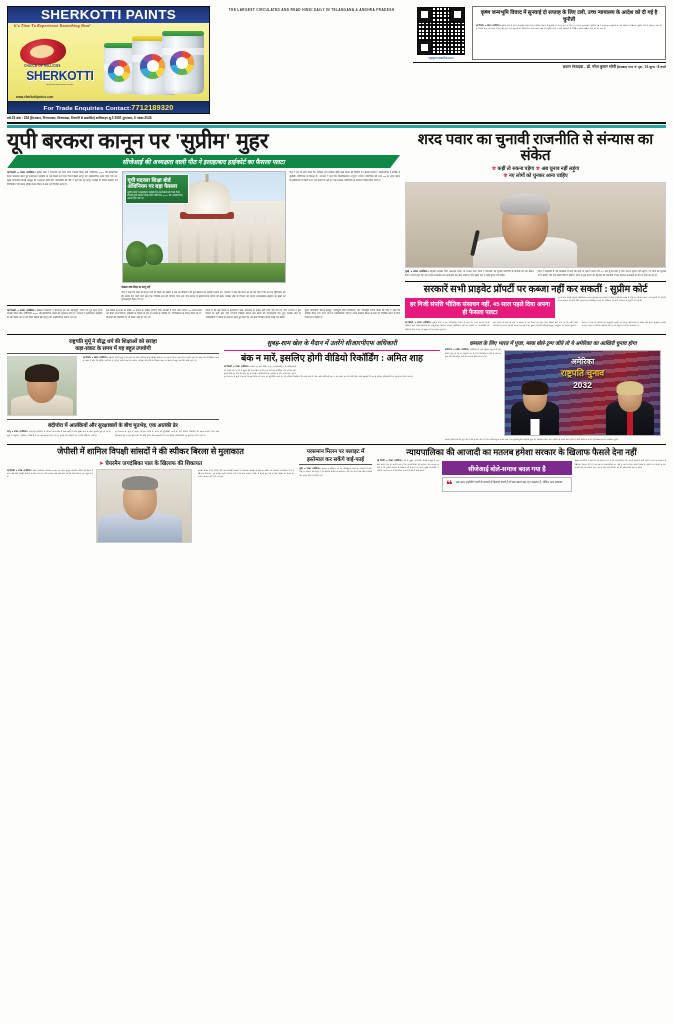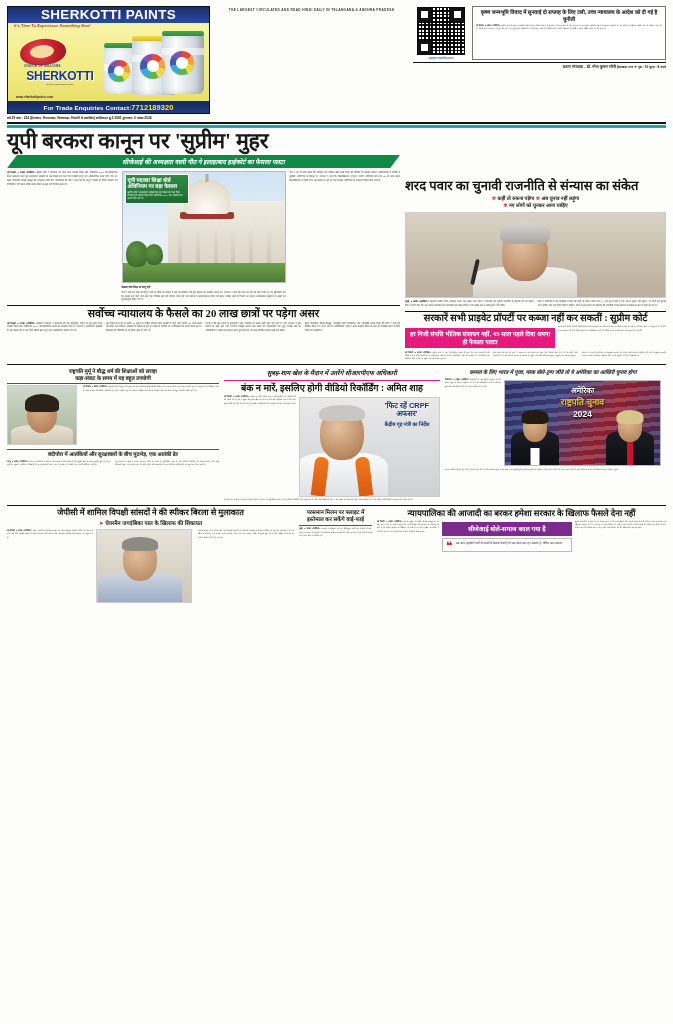--- a/index.html
+++ b/index.html
@@ -205,22 +205,22 @@
   .mid-rule { border-top: 1.4px solid #111; margin: 3px 0 1.5px; }
   .lead-h2 {
     font-size: 10.8px; font-weight: bold; color: #151515; text-align: center;
     line-height: 1.05; font-family: "Liberation Serif", serif;
   }
   .four-cols { display: flex; gap: 4px; margin-top: 2.5px; }
   .four-cols .c { flex: 1; }
 
   
   .rh1 {
-    font-size: 13px; font-weight: bold; text-align: left; color: #141414;
-    line-height: 1.08; font-family: "Liberation Serif", serif; margin-top: 48px;
+    font-size: 15px; font-weight: bold; text-align: center; color: #141414;
+    line-height: 1.08; font-family: "Liberation Serif", serif;
   }
   .bullets { text-align: center; font-size: 5px; color: #1a1a1a; margin-top: 2px;
              font-weight: bold; line-height: 1.45; }
   .bullets .star { color: #c81f4b; font-size: 5.2px; }
   .pawar-figure {
     width: 100%; height: 86px; position: relative; overflow: hidden;
     margin-top: 2.5px; border: .5px solid #ccc;
   }
   .pw-bg { position:absolute; inset:0; background: linear-gradient(#d9d2c4,#b9ae9b); }
   .pw-head { position:absolute; left: 46%; top: 14%; width: 46px; height: 56px;
@@ -478,21 +478,20 @@
           </div>
           <div class="cap-line">फैसला उच्च शिक्षा पर लागू नहीं</div>
           <div class="body-text">पीठ ने कहा कि कोई भी कानून तभी रद्द किया जा सकता है जब वह संविधान की मूल संरचना का उल्लंघन करता हो। अदालत ने कहा कि राज्य का यह वैध हित है कि वह यह सुनिश्चित करे कि उसके यहां पढ़ने वाले छात्र एक निश्चित स्तर की योग्यता प्राप्त करें और समाज में सम्मानजनक जीवन जी सकें। मदरसा बोर्ड के नियमन का उद्देश्य अल्पसंख्यक समुदाय के बच्चों को गुणवत्तापूर्ण शिक्षा देना है।</div>
         </div>
         <div class="lcol">
           <div class="body-text">पीठ ने यह भी स्पष्ट किया कि फाजिल और कामिल जैसी उच्च शिक्षा की डिग्रियां देने संबंधी प्रावधान असंवैधानिक हैं क्योंकि वे यूजीसी अधिनियम के विरुद्ध हैं। अदालत ने कहा कि विश्वविद्यालय अनुदान आयोग अधिनियम की धारा 22 के तहत केवल विश्वविद्यालय ही डिग्री प्रदान कर सकते हैं। इस हद तक मदरसा अधिनियम के प्रावधान निरस्त किए जाते हैं।</div>
         </div>
       </div>
 
       <div class="mid-rule"></div>
-      <div class="lead-h2">सर्वोच्च न्यायालय के फैसले का 20 लाख छात्रों पर पड़ेगा असर</div>
       <div class="four-cols">
         <div class="c">
           <div class="body-text">
             <span class="dateline">नई दिल्ली, 5 नवंबर (एजेंसियां)।</span>
             <span>सर्वोच्च न्यायालय ने मंगलवार को एक महत्वपूर्ण आदेश देते हुए उत्तर प्रदेश मदरसा शिक्षा बोर्ड अधिनियम 2004 की संवैधानिक वैधता को बरकरार रखा है। अदालत ने इलाहाबाद हाईकोर्ट के उस फैसले को रद्द कर दिया जिसमें इस कानून को असंवैधानिक बताया गया था।</span>
           </div>
         </div>
         <div class="c">
           <div class="body-text">इस फैसले से राज्य के करीब 16 हजार से अधिक मान्यता प्राप्त मदरसों में पढ़ने वाले लगभग 20 लाख छात्रों को सीधा लाभ मिलेगा। हाईकोर्ट के फैसले के बाद इन छात्रों के भविष्य पर अनिश्चितता के बादल मंडरा रहे थे। शिक्षकों की नौकरियों पर भी संकट खड़ा हो गया था।</div>
         </div>
@@ -602,54 +601,41 @@
       <div class="italic-kicker">सुबह-शाम खेल के मैदान में उतरेंगे सीआरपीएफ अधिकारी</div>
       <div class="pink-rule"></div>
       <div class="hl-md">बंक न मारें, इसलिए होगी वीडियो रिकॉर्डिंग : अमित शाह</div>
       <div style="display:flex; gap:3px; margin-top:2px">
         <div style="flex:0 0 72px">
           <div class="body-text tiny">
             <span class="dateline">नई दिल्ली, 5 नवंबर (एजेंसियां)।</span>
             <span>केंद्रीय गृह मंत्री अमित शाह ने सीआरपीएफ के अधिकारियों को निर्देश दिया है कि वे सुबह और शाम खेल के मैदान में उतरें और शारीरिक रूप से फिट रहें। इसके पीछे गृह मंत्री की सोच यह है कि खेल अधिकारियों के स्वास्थ्य के लिए लाभदायक रहेगा।</span>
           </div>
         </div>
-        <div style="flex:1">
-          <div class="shah-fig">
-            <div class="sh-bg"></div>
-              <div class="sh-body"></div>
-              <div class="sh-scarf"></div>
-            <div class="sh-head"></div>
-              <div class="sh-hair"></div>
-            <div class="sh-caption">
-              <div class="l1">'फिट रहें CRPF अफसर'</div>
-              <div class="l2">केंद्रीय गृह मंत्री का निर्देश</div>
-            </div>
-          </div>
-        </div>
       </div>
       <div class="body-text tiny">गृह मंत्रालय के सूत्रों ने बताया कि इस निर्देश के पालन को सुनिश्चित करने के लिए वीडियो रिकॉर्डिंग भी कराई जाएगी ताकि कोई अधिकारी बंक न मार सके। बल की सभी यूनिट और इकाइयों में 60 से अधिक अधिकारियों का मूल्यांकन किया जाएगा।</div>
     </div>
 
     <div class="b3-c">
       <div class="hl-sm" style="font-style:italic; margin-top:1.5px">कमला के लिए भारत में पूजा, मस्क बोले-ट्रम्प जीते तो ये अमेरिका का आखिरी चुनाव होगा</div>
       <div style="display:flex; gap:3px; margin-top:2px">
         <div style="flex:0 0 56px">
           <div class="body-text tiny">
             <span class="dateline">वाशिंगटन, 5 नवंबर (एजेंसियां)।</span>
             <span>अमेरिका में 47वें राष्ट्रपति चुनाव के लिए वोटिंग शुरू हो गई है। राष्ट्रपति पद के लिए रिपब्लिकन पार्टी के डोनाल्ड ट्रम्प और डेमोक्रेटिक पार्टी की कमला हैरिस मैदान में हैं।</span>
           </div>
         </div>
         <div style="flex:1">
           <div class="usa-fig">
             <div class="us-bg"></div>
               <div class="us-stripes"></div>
             <div class="us-title">
               <div class="u1">अमेरिका</div>
               <div class="u2">राष्ट्रपति चुनाव</div>
-              <div class="u3">2024</div>
+              <div class="u3">2032</div>
             </div>
             <div class="us-person us-p1">
               <div class="b"></div>
                 <div class="tie"></div>
                 <div class="h"></div>
                 <div class="hair"></div>
             </div>
             <div class="us-person us-p2">
               <div class="b"></div>
                 <div class="tie"></div>
@@ -695,21 +681,21 @@
     <div class="b4-b">
       <div class="hl-sm" style="font-size:5.6px">परसमान मिलन पर फ्लाइट में इस्तेमाल कर सकेंगे वाई-फाई</div>
       <div class="rule-thin" style="margin:1.5px 0"></div>
       <div class="body-text tiny">
         <span class="dateline">मुंबई, 5 नवंबर (एजेंसियां)।</span>
         <span>सरकार ने सोमवार को यह अधिसूचना जारी कर विमानों में वाई-फाई के उपयोग को मंजूरी दे दी। इंटरनेट सर्विस का इस्तेमाल तभी कर पाएंगे जब विमान ऊंचाई तीन हजार मीटर से अधिक हो।</span>
       </div>
     </div>
 
     <div class="b4-c">
-      <div class="hl-md" style="font-size:8.4px">न्यायपालिका की आजादी का बरकर हमेशा सरकार के खिलाफ फैसले देना नहीं</div>
+      <div class="hl-md" style="font-size:8.4px">न्यायपालिका की आजादी का मतलब हमेशा सरकार के खिलाफ फैसले देना नहीं</div>
       <div style="display:flex; gap:3px; margin-top:2px">
         <div style="flex:0 0 62px">
           <div class="body-text tiny">
             <span class="dateline">नई दिल्ली, 5 नवंबर (एजेंसियां)।</span>
             <span>देश के मुख्य न्यायाधीश डीवाई चंद्रचूड़ ने एक बड़ा बयान दिया है। उन्होंने कहा है कि न्यायपालिका की स्वतंत्रता का मतलब यह नहीं है कि हमेशा सरकार के खिलाफ ही फैसले दिए जाएं। मुख्य न्यायाधीश ने लोगों से कहा कि वे न्यायपालिका के बारे में अपनी सोच बदलें।</span>
           </div>
         </div>
         <div style="flex:0 0 130px">
           <div class="purple-head">सीजेआई बोले-समाज बदल गया है</div>
           <div class="quote-card">

